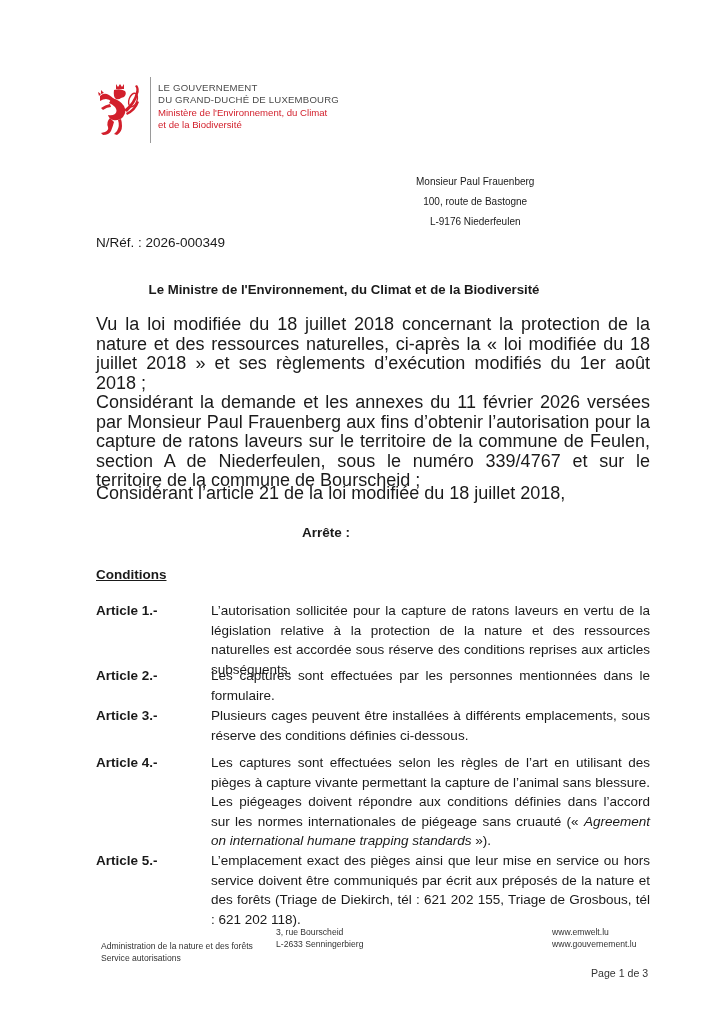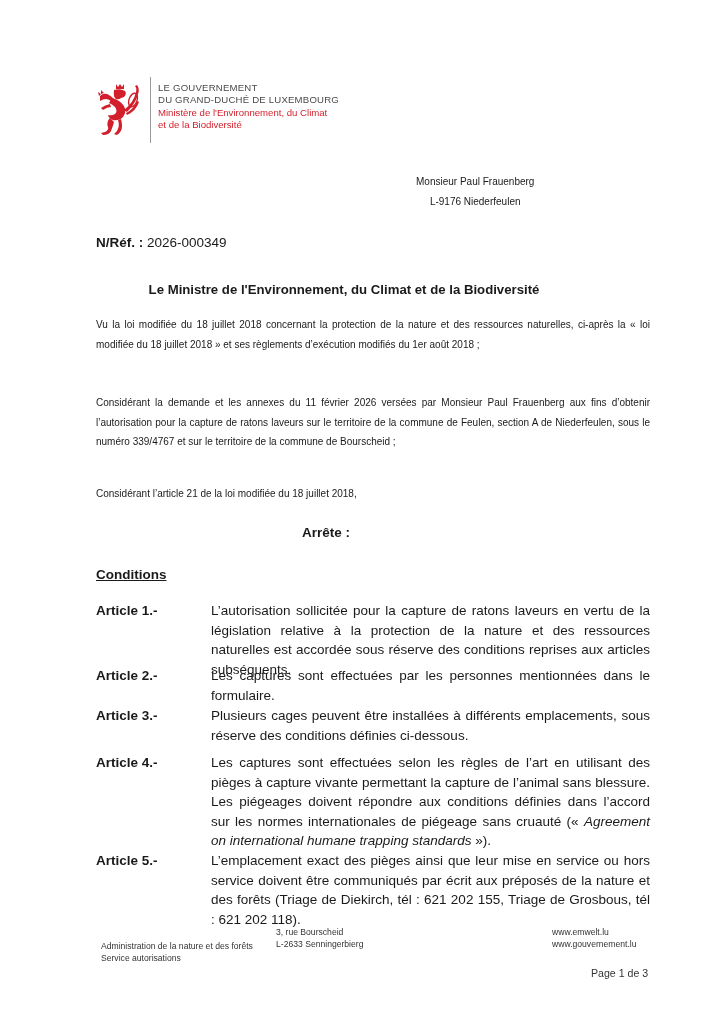--- a/index.html
+++ b/index.html
@@ -13,26 +13,26 @@
   .gov-block { position: absolute; left: 150px; top: 82px; font-size: 9.6px; line-height: 12.4px; letter-spacing: 0.2px; }
   .gov-line { color: #4a4a4a; white-space: nowrap; }
   .gov-line.red { color: #d21f2b; letter-spacing: 0; }
 
   
   .address { position: absolute; left: 408px; top: 172px; font-size: 10px; line-height: 20px; text-align: center; }
   .address div { white-space: nowrap; }
 
   
   .ref { position: absolute; left: 88px; top: 235px; font-size: 13.5px; white-space: nowrap; }
-  .ref b { font-weight: bold; }
+  .ref b { font-weight: normal; }
 
   .minister-title { position: absolute; left: 0; width: 668px; top: 282px; text-align: center;
                     font-size: 13.2px; font-weight: bold; padding-left: 4px; box-sizing: border-box; }
 
-  .para { position: absolute; left: 88px; width: 554px; font-size: 10px; line-height: 19.6px;
+  .para { position: absolute; left: 88px; width: 554px; font-size: 18px; line-height: 19.6px;
           text-align: justify; }
   .para.last-left { text-align-last: left; }
 
   .arrete { position: absolute; left: 0; width: 624px; top: 525px; text-align: center;
             font-size: 13.5px; font-weight: bold; padding-left: 12px; box-sizing: border-box; }
 
   .conditions { position: absolute; left: 88px; top: 567px; font-size: 13.5px; font-weight: bold;
                 text-decoration: underline; }
 
   .article { position: absolute; left: 88px; width: 554px; font-size: 13.5px; line-height: 19.6px; }
@@ -79,20 +79,21 @@
   <div class="logo-divider"></div>
   <div class="gov-block">
     <div class="gov-line">LE GOUVERNEMENT</div>
     <div class="gov-line">DU GRAND-DUCHÉ DE LUXEMBOURG</div>
     <div class="gov-line red">Ministère de l'Environnement, du Climat</div>
     <div class="gov-line red">et de la Biodiversité</div>
   </div>
 
   <div class="address">
     <div>Monsieur Paul Frauenberg</div>
+    <div>100, route de Bastogne</div>
     <div>L-9176 Niederfeulen</div>
   </div>
 
   <div class="ref">
     <b>N/Réf. :</b>
     <span>2026-000349</span>
   </div>
 
   <div class="minister-title">Le Ministre de l'Environnement, du Climat et de la Biodiversité</div>
 

